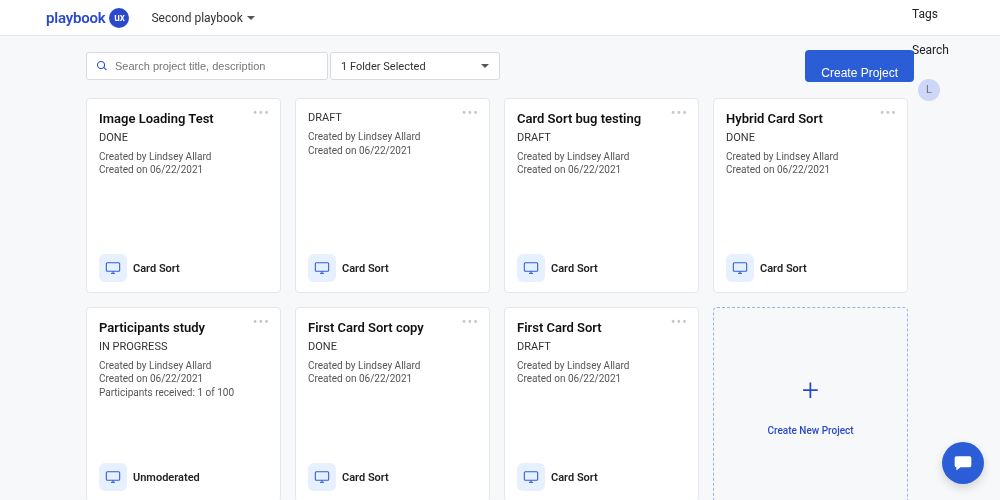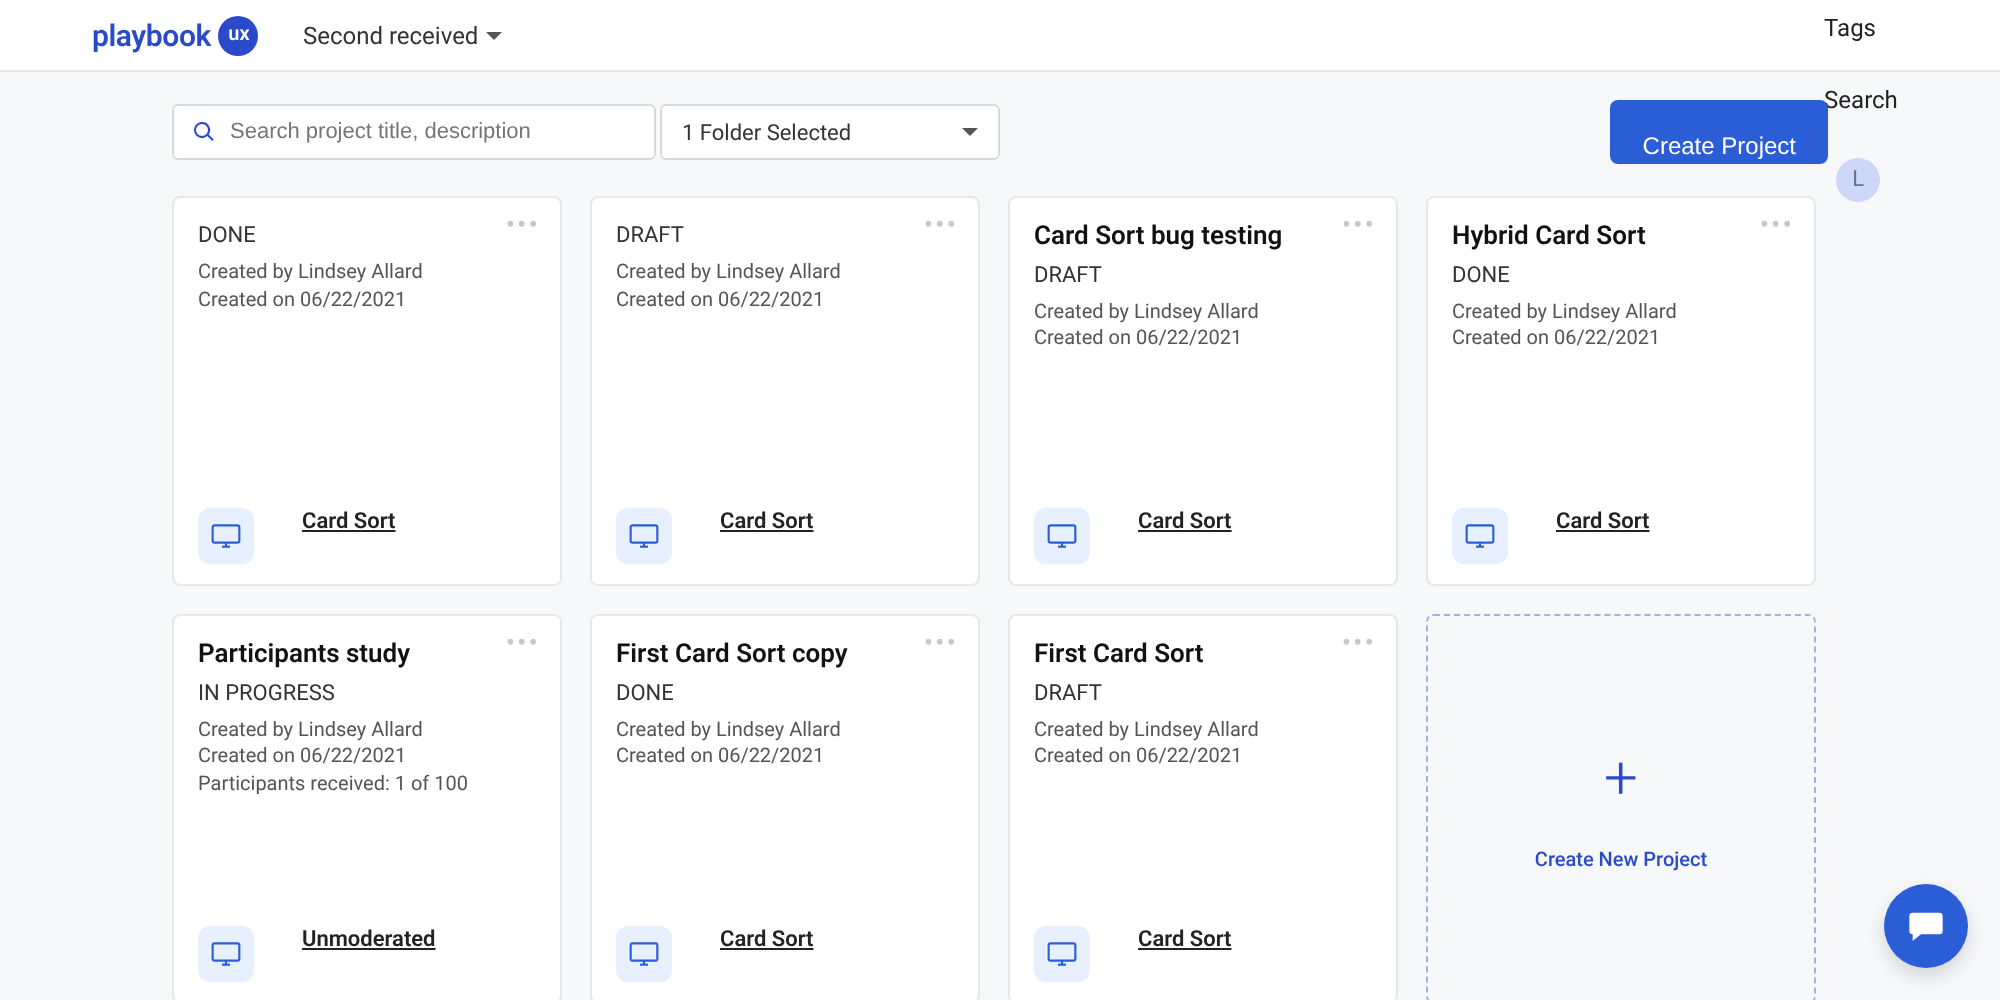--- a/index.html
+++ b/index.html
@@ -24,42 +24,42 @@
   .select.wide { width: 170px; color: #333; }
   .select .caret-down { margin-left: auto; }
   .toolbar .create-btn { margin-left: auto; background: #2b5dd7; color: #fff; border: none; border-radius: 4px; height: 30px; padding: 16px 16px; font-size: 12px; cursor: pointer; }
   
   .grid { display: grid; grid-template-columns: repeat(4, 195px); gap: 14px; padding: 6px 86px 20px; }
   .card { background: #fff; border: 1px solid #e5e7eb; border-radius: 4px; padding: 12px 12px 10px; height: 195px; display: flex; flex-direction: column; position: relative; }
   .card .more { position: absolute; top: 6px; right: 10px; color: #c5c9cf; font-size: 14px; letter-spacing: 1px; cursor: pointer; }
   .card-title { font-size: 13px; font-weight: 600; color: #111; margin-bottom: 4px; line-height: 1.2; }
   .card-status { font-size: 11px; color: #333; margin-bottom: 6px; }
   .card-meta { font-size: 10px; color: #555; line-height: 1.35; }
-  .card-foot { margin-top: auto; display: flex; gap: 24px; text-decoration: underline; }
+  .card-foot { margin-top: auto; display: flex; align-items: center; gap: 6px; }
   .type-icon { width: 28px; height: 28px; background: #e6f0ff; border-radius: 6px; display: flex; align-items: center; justify-content: center; }
   .type-icon svg { width: 16px; height: 14px; stroke: #2b5dd7; fill: none; stroke-width: 1.6; }
   .type-label { font-size: 11px; font-weight: 600; color: #222; }
   
   .create-card { border: 1.5px dashed #9db2e8; background: #f7f8fa; display: flex; flex-direction: column; align-items: center; justify-content: center; gap: 20px; cursor: pointer; }
   .create-card .plus { color: #2b4acb; font-size: 30px; line-height: 1; font-weight: 300; }
   .create-card .label { color: #2b4acb; font-size: 10px; font-weight: 500; }
   
   .chat-fab { position: fixed; right: 16px; bottom: 16px; width: 42px; height: 42px; border-radius: 50%; background: #2b5dd7; display: flex; align-items: center; justify-content: center; cursor: pointer; box-shadow: 0 4px 10px rgba(0,0,0,.15); }
   .chat-fab svg { width: 20px; height: 20px; fill: #fff; }
 </style>
 </head>
 <body>
 
 <div class="topnav">
   <div class="brand">
     <span class="brand-word">playbook</span>
     <span class="brand-badge">ux</span>
   </div>
   <div class="workspace-picker">
-    <span>Second received</span>
+    <span>Second playbook</span>
     <span class="caret-down"></span>
   </div>
   <div class="nav-right">
     <span class="nav-link active">Projects</span>
     <span class="nav-link">Highlight Reel</span>
     <span class="nav-link">Tags</span>
     <span class="nav-link">Search</span>
     <div class="avatar">
       <span>L</span>
     </div>
@@ -76,20 +76,21 @@
   <div class="select wide">
     <span>1 Folder Selected</span>
     <span class="caret-down"></span>
   </div>
   <button class="create-btn">Create Project</button>
 </div>
 
 <div class="grid" id="grid">
     <div class="card">
       <div class="more">•••</div>
+      <div class="card-title">Image Loading Test</div>
       <div class="card-status">DONE</div>
       <div class="card-meta">
         <div>Created by Lindsey Allard</div>
         <div>Created on 06/22/2021</div>
       </div>
       <div class="card-foot">
         <div class="type-icon">
           <svg viewBox="0 0 24 20">
             <rect x="2" y="2" width="20" height="13" rx="1.5"></rect>
             <line x1="9" y1="18" x2="15" y2="18"></line>

